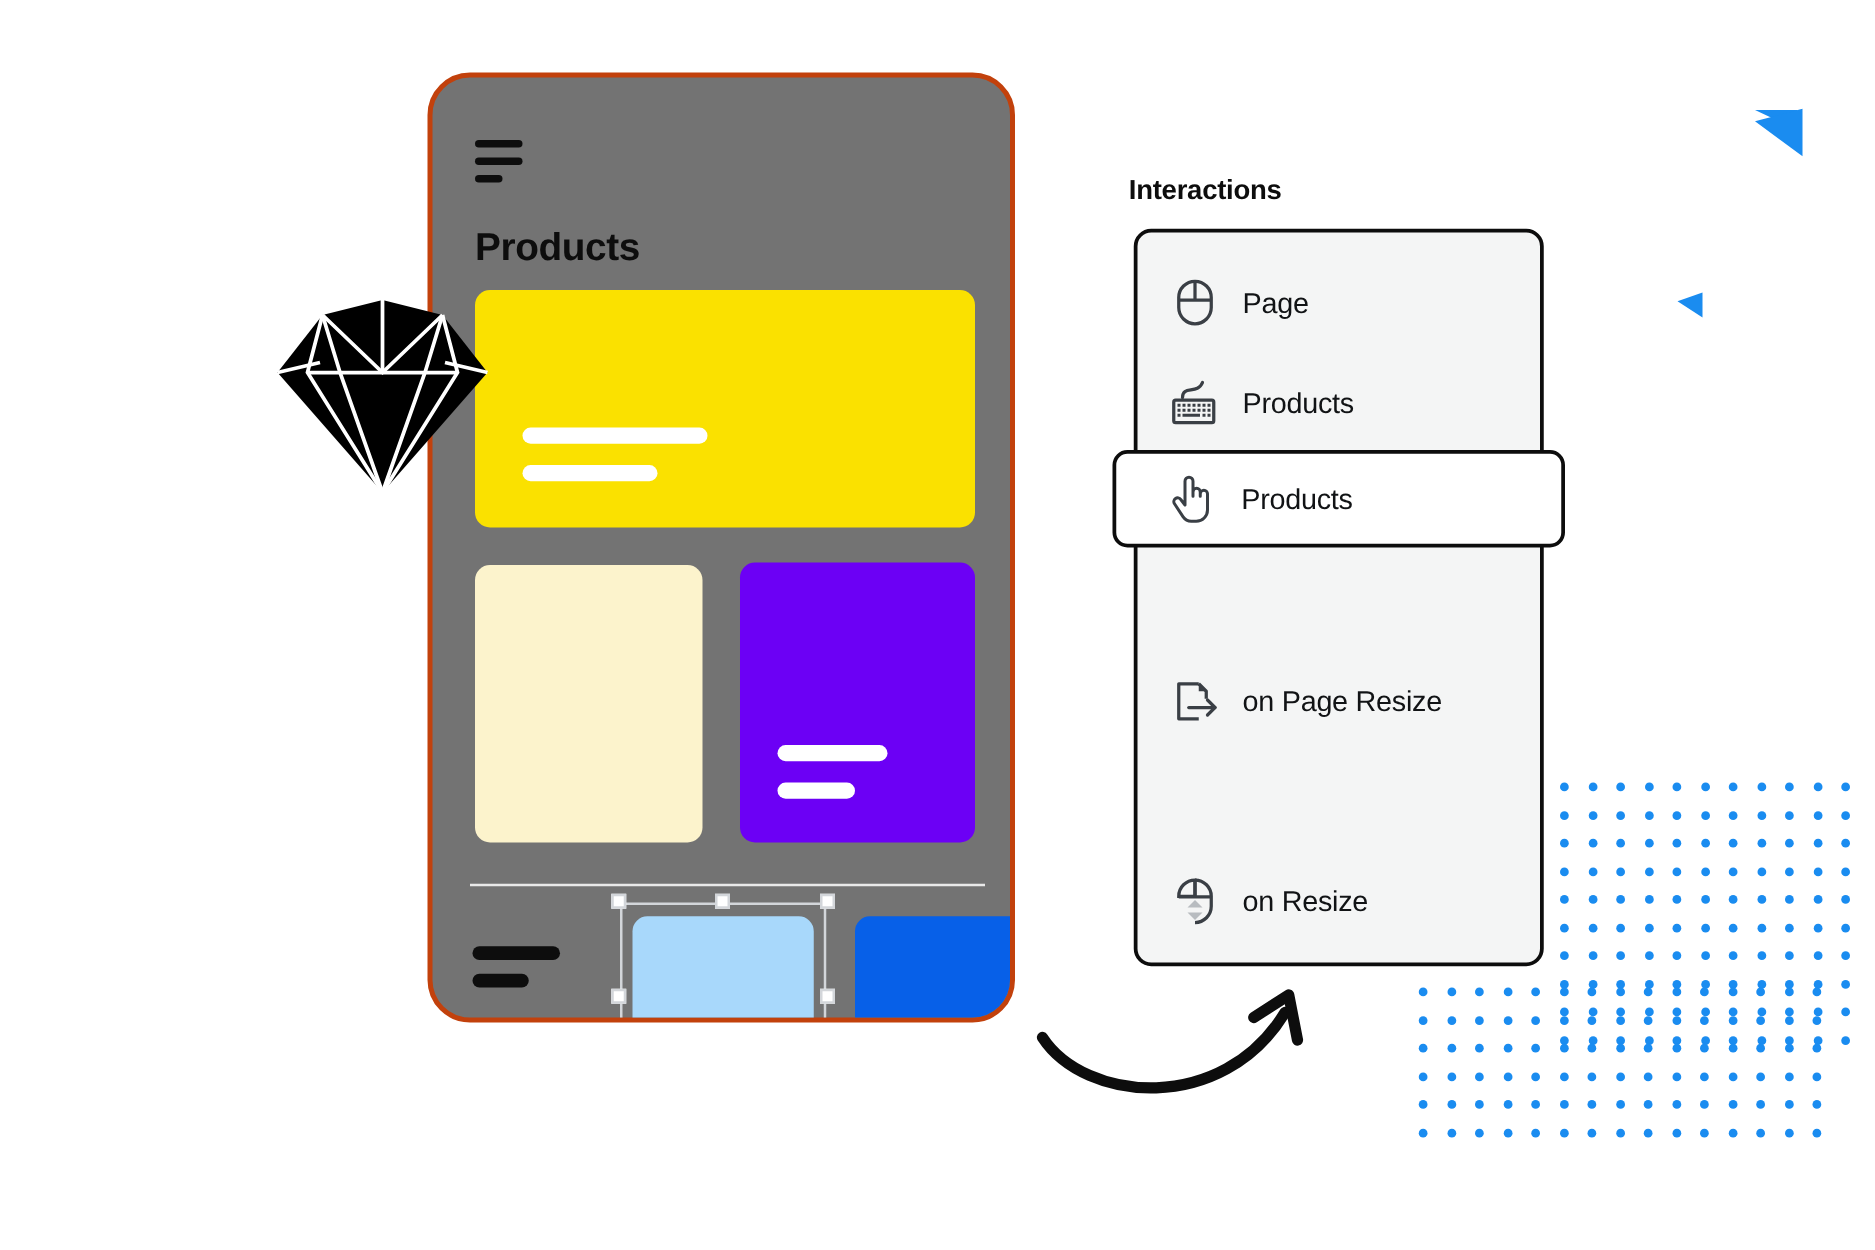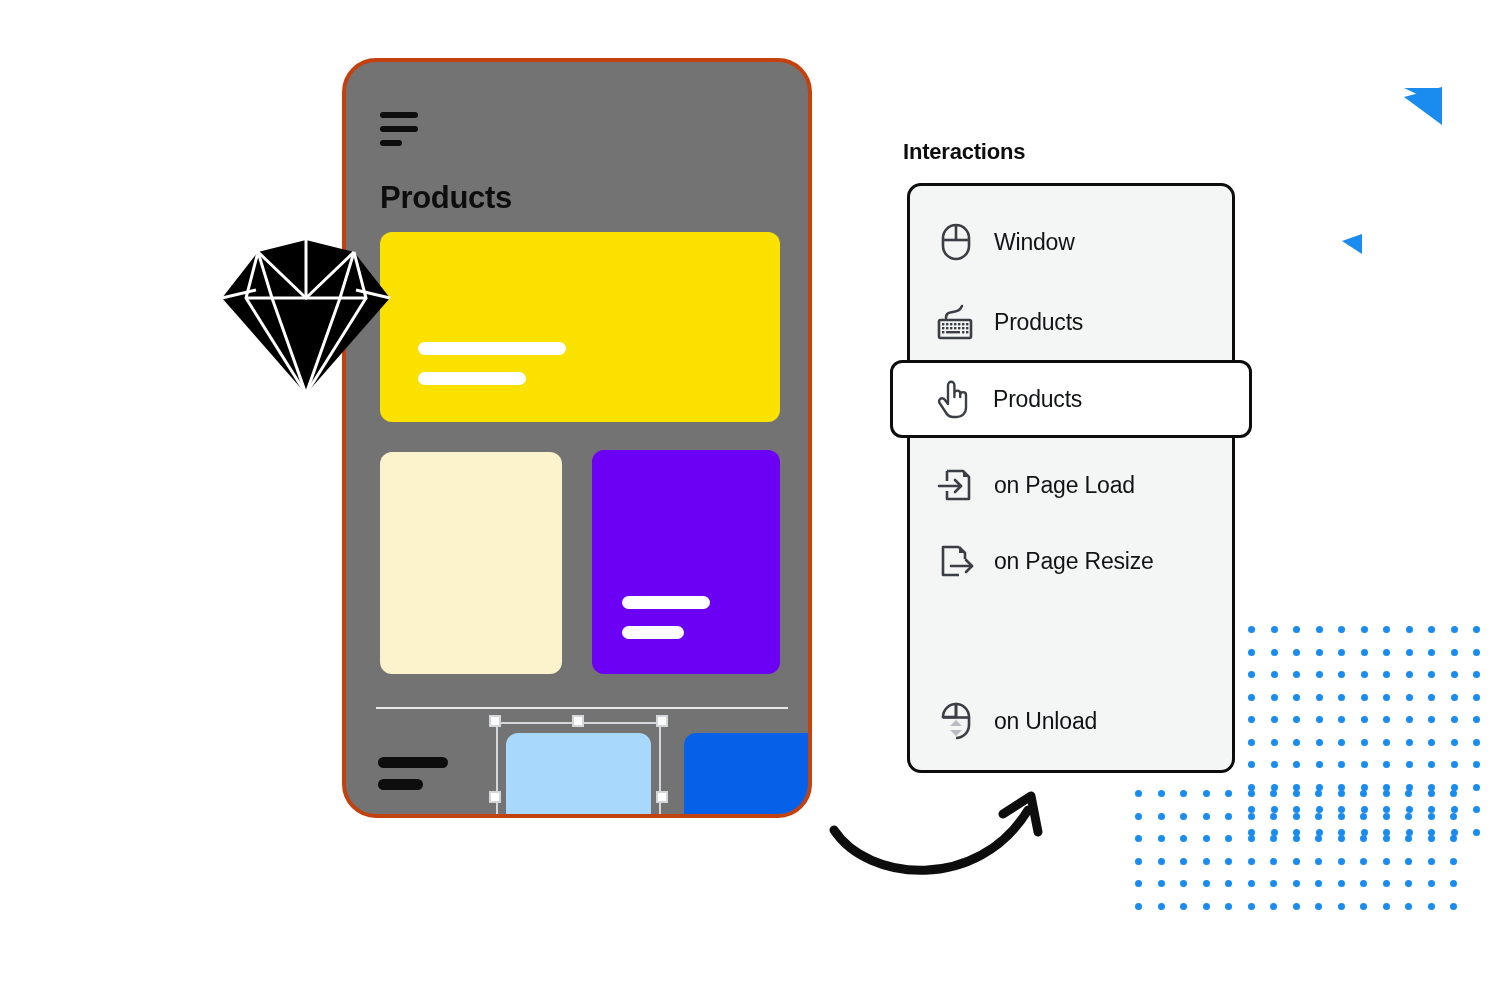--- a/index.html
+++ b/index.html
@@ -424,21 +424,21 @@
   <div id="panel">
 
     <div class="menu-item" id="item-mouse">
       <span class="mi-icon">
         <svg width="34" height="40" viewBox="0 0 34 40">
           <rect x="4" y="3" width="26" height="34" rx="13" fill="none" stroke="#3a3f45" stroke-width="2.6"></rect>
           <line x1="17" y1="3" x2="17" y2="18" stroke="#3a3f45" stroke-width="2.6"></line>
           <line x1="4" y1="18" x2="30" y2="18" stroke="#3a3f45" stroke-width="2.6"></line>
         </svg>
       </span>
-      <span class="mi-label">Window</span>
+      <span class="mi-label">Page</span>
     </div>
 
     <div class="menu-item" id="item-keyboard">
       <span class="mi-icon">
         <svg width="40" height="40" viewBox="0 0 40 40">
           <path d="M10 16 C10 6, 22 14, 26 4" fill="none" stroke="#3a3f45" stroke-width="2.6" stroke-linecap="round"></path>
           <rect x="3" y="18" width="32" height="18" rx="1.5" fill="none" stroke="#3a3f45" stroke-width="2.6"></rect>
           <g fill="#3a3f45">
             <rect x="6" y="21" width="2.4" height="2.4"></rect>
               <rect x="10" y="21" width="2.4" height="2.4"></rect>
@@ -457,32 +457,20 @@
             <rect x="6" y="29" width="2.4" height="2.4"></rect>
               <rect x="10" y="29" width="14" height="2.4"></rect>
             <rect x="26" y="29" width="2.4" height="2.4"></rect>
               <rect x="30" y="29" width="2.4" height="2.4"></rect>
           </g>
         </svg>
       </span>
       <span class="mi-label">Products</span>
     </div>
 
-    <div class="menu-item" id="item-pageload">
-      <span class="mi-icon">
-        <svg width="38" height="40" viewBox="0 0 38 40">
-          <path d="M10 6 L26 6 L32 12 L32 34 L10 34 L10 26" fill="none" stroke="#3a3f45" stroke-width="2.6" stroke-linejoin="round"></path>
-          <path d="M10 6 L10 16" fill="none" stroke="#3a3f45" stroke-width="2.6"></path>
-          <polygon points="26,6 32,12 26,12" fill="#3a3f45"></polygon>
-          <line x1="2" y1="21" x2="24" y2="21" stroke="#3a3f45" stroke-width="2.6" stroke-linecap="round"></line>
-          <polyline points="18,15 24,21 18,27" fill="none" stroke="#3a3f45" stroke-width="2.6" stroke-linecap="round" stroke-linejoin="round"></polyline>
-        </svg>
-      </span>
-      <span class="mi-label">on Page Load</span>
-    </div>
 
     <div class="menu-item" id="item-pageunload">
       <span class="mi-icon">
         <svg width="38" height="40" viewBox="0 0 38 40">
           <path d="M22 6 L6 6 L6 34 L22 34" fill="none" stroke="#3a3f45" stroke-width="2.6" stroke-linejoin="round"></path>
           <path d="M22 6 L28 12 L28 18" fill="none" stroke="#3a3f45" stroke-width="2.6" stroke-linejoin="round"></path>
           <polygon points="22,6 28,12 22,12" fill="#3a3f45"></polygon>
           <line x1="14" y1="25" x2="35" y2="25" stroke="#3a3f45" stroke-width="2.6" stroke-linecap="round"></line>
           <polyline points="29,19 35,25 29,31" fill="none" stroke="#3a3f45" stroke-width="2.6" stroke-linecap="round" stroke-linejoin="round"></polyline>
         </svg>
@@ -495,21 +483,21 @@
       <span class="mi-icon">
         <svg width="36" height="42" viewBox="0 0 36 42">
           <path d="M18 4 A 13 13 0 0 1 31 17 L31 25 A 13 13 0 0 1 18 38" fill="none" stroke="#3a3f45" stroke-width="2.6"></path>
           <path d="M18 4 A 13 13 0 0 0 5 17 L18 17 Z" fill="none" stroke="#3a3f45" stroke-width="2.6"></path>
           <line x1="18" y1="4" x2="18" y2="18" stroke="#3a3f45" stroke-width="2.6"></line>
           <line x1="5" y1="17.5" x2="31" y2="17.5" stroke="#3a3f45" stroke-width="2.6"></line>
           <polygon points="12,26 18,20 24,26" fill="#b8bcc0"></polygon>
           <polygon points="12,30 18,36 24,30" fill="#b8bcc0"></polygon>
         </svg>
       </span>
-      <span class="mi-label">on Unload</span>
+      <span class="mi-label">on Resize</span>
     </div>
 
   </div>
 
   <div id="item-gesture">
     <span class="mi-icon">
       <svg width="34" height="42" viewBox="0 0 34 42">
         <path d="M12 22 L12 7 A3.2 3.2 0 0 1 18.4 7 L18.4 19
                  L18.4 15.5 A2.9 2.9 0 0 1 24.2 15.5 L24.2 19
                  L24.2 17 A2.9 2.9 0 0 1 30 17 L30 30

